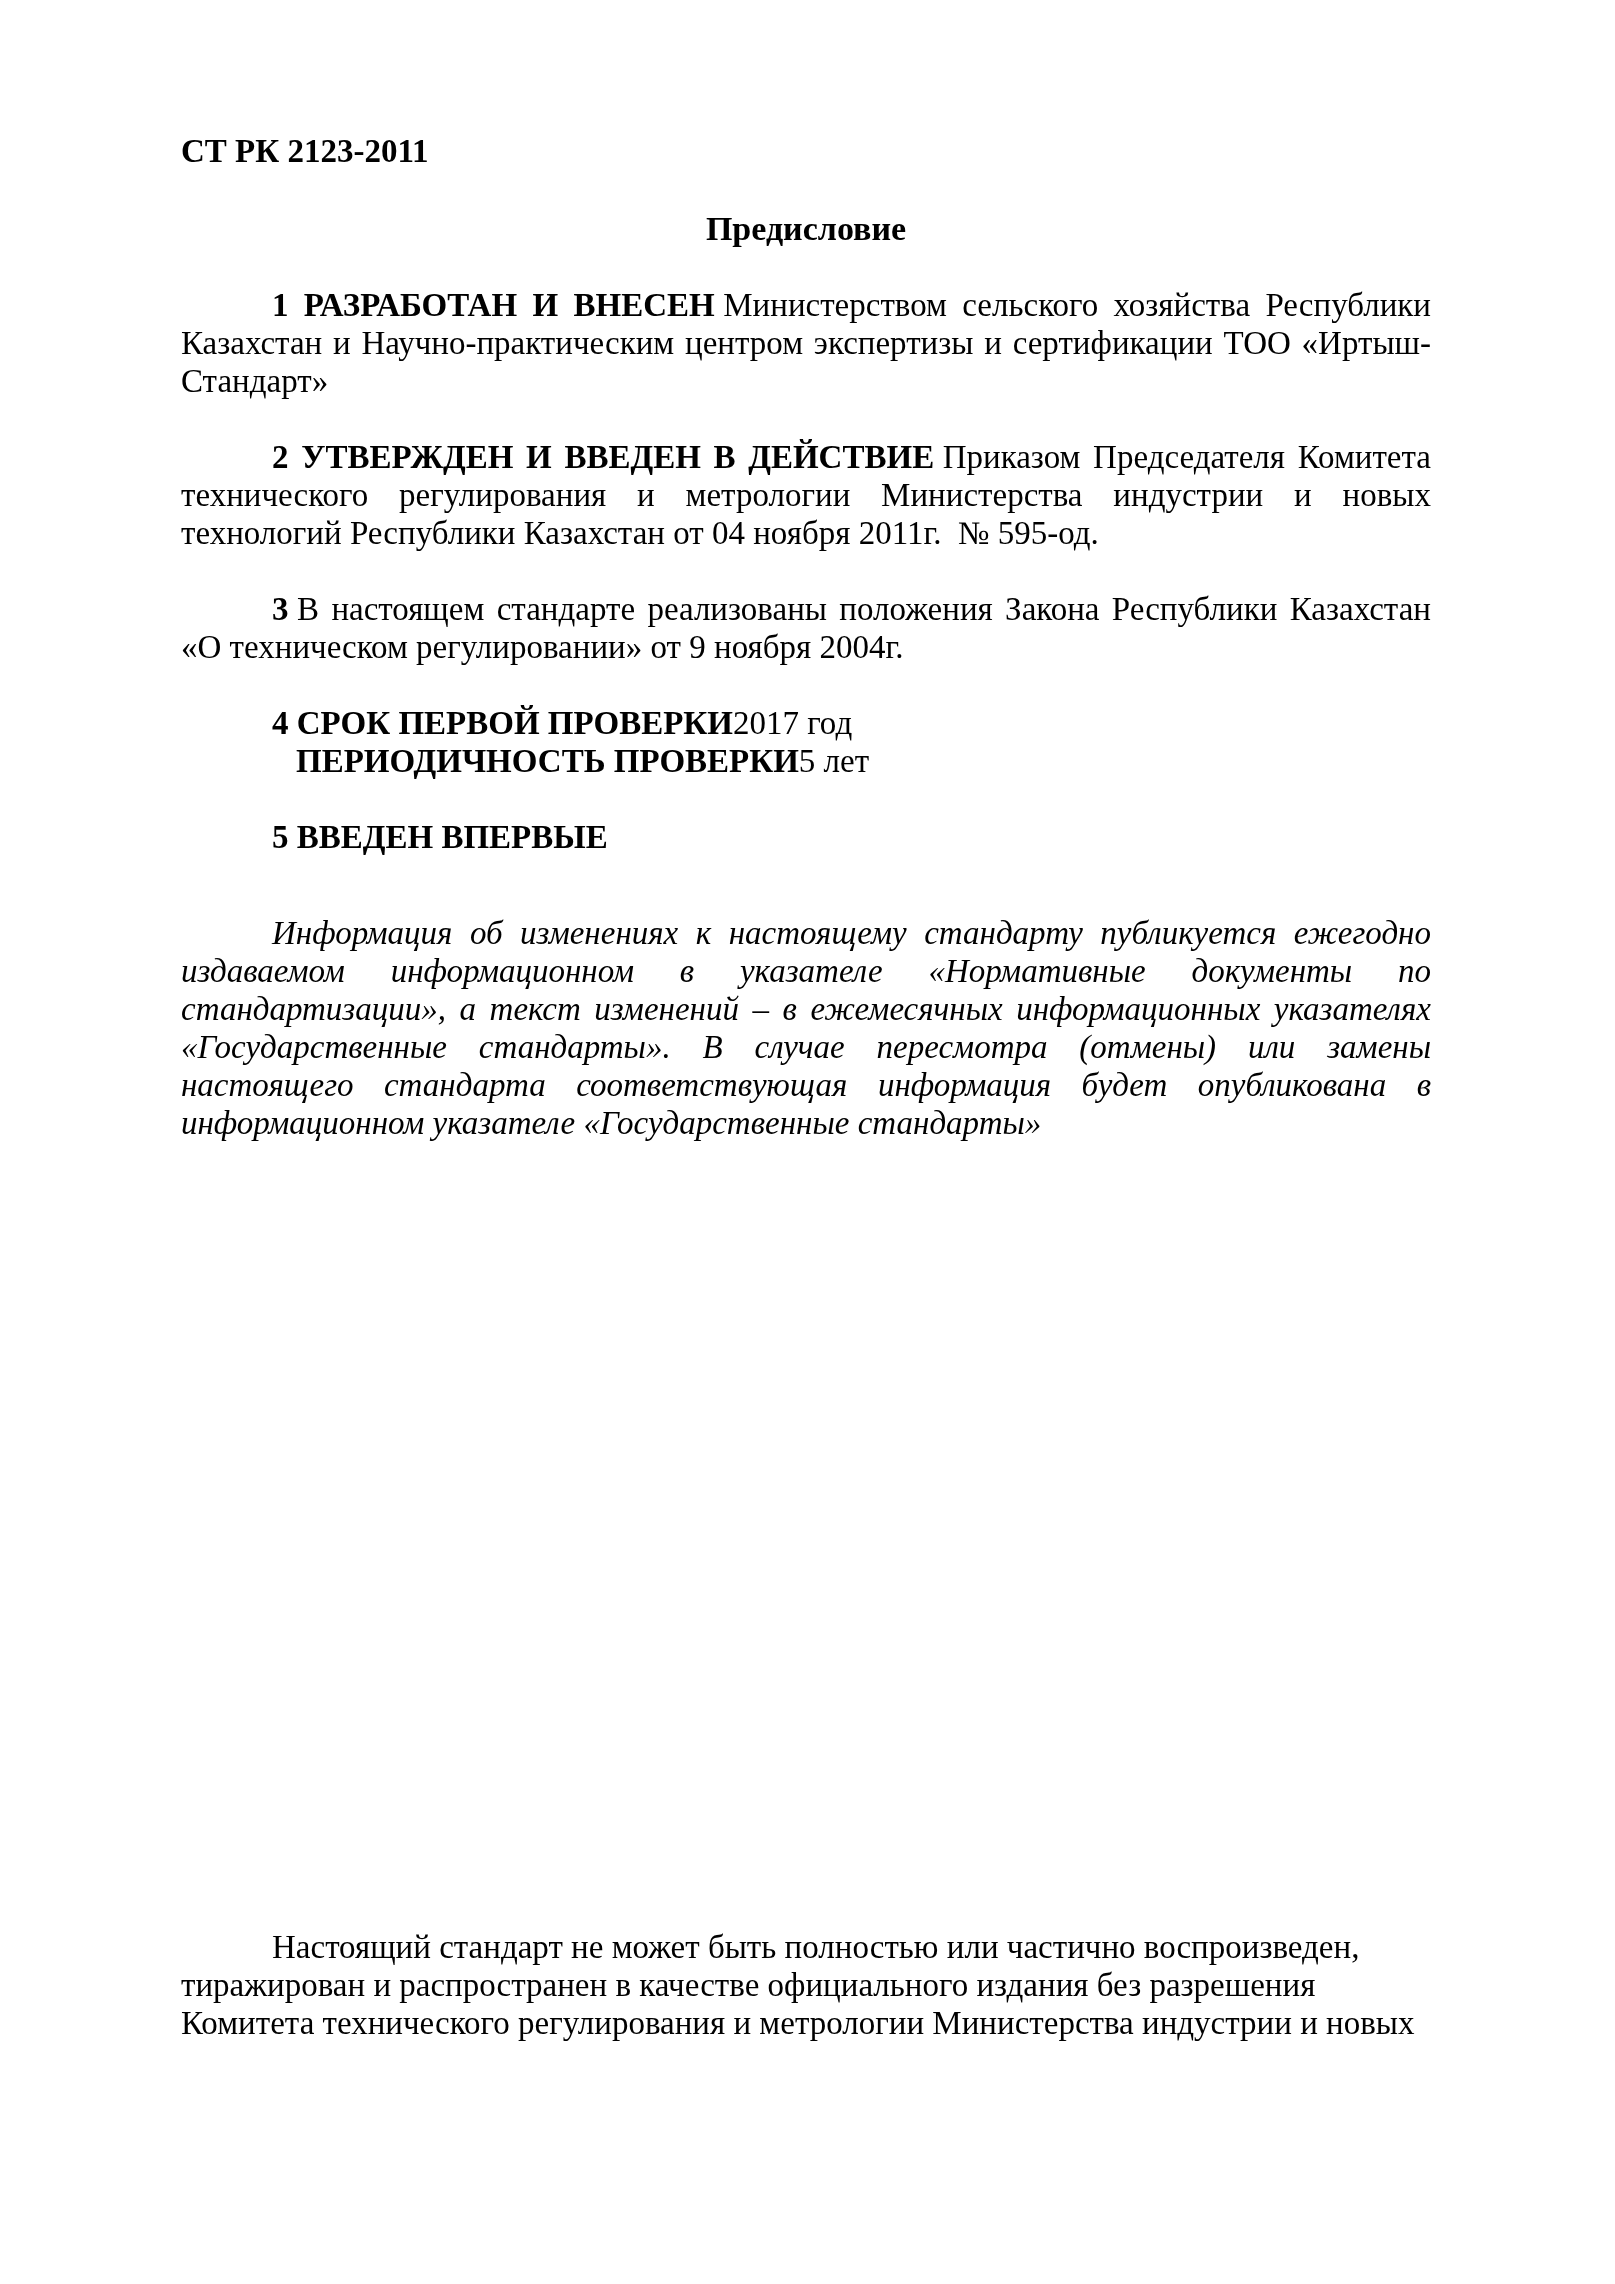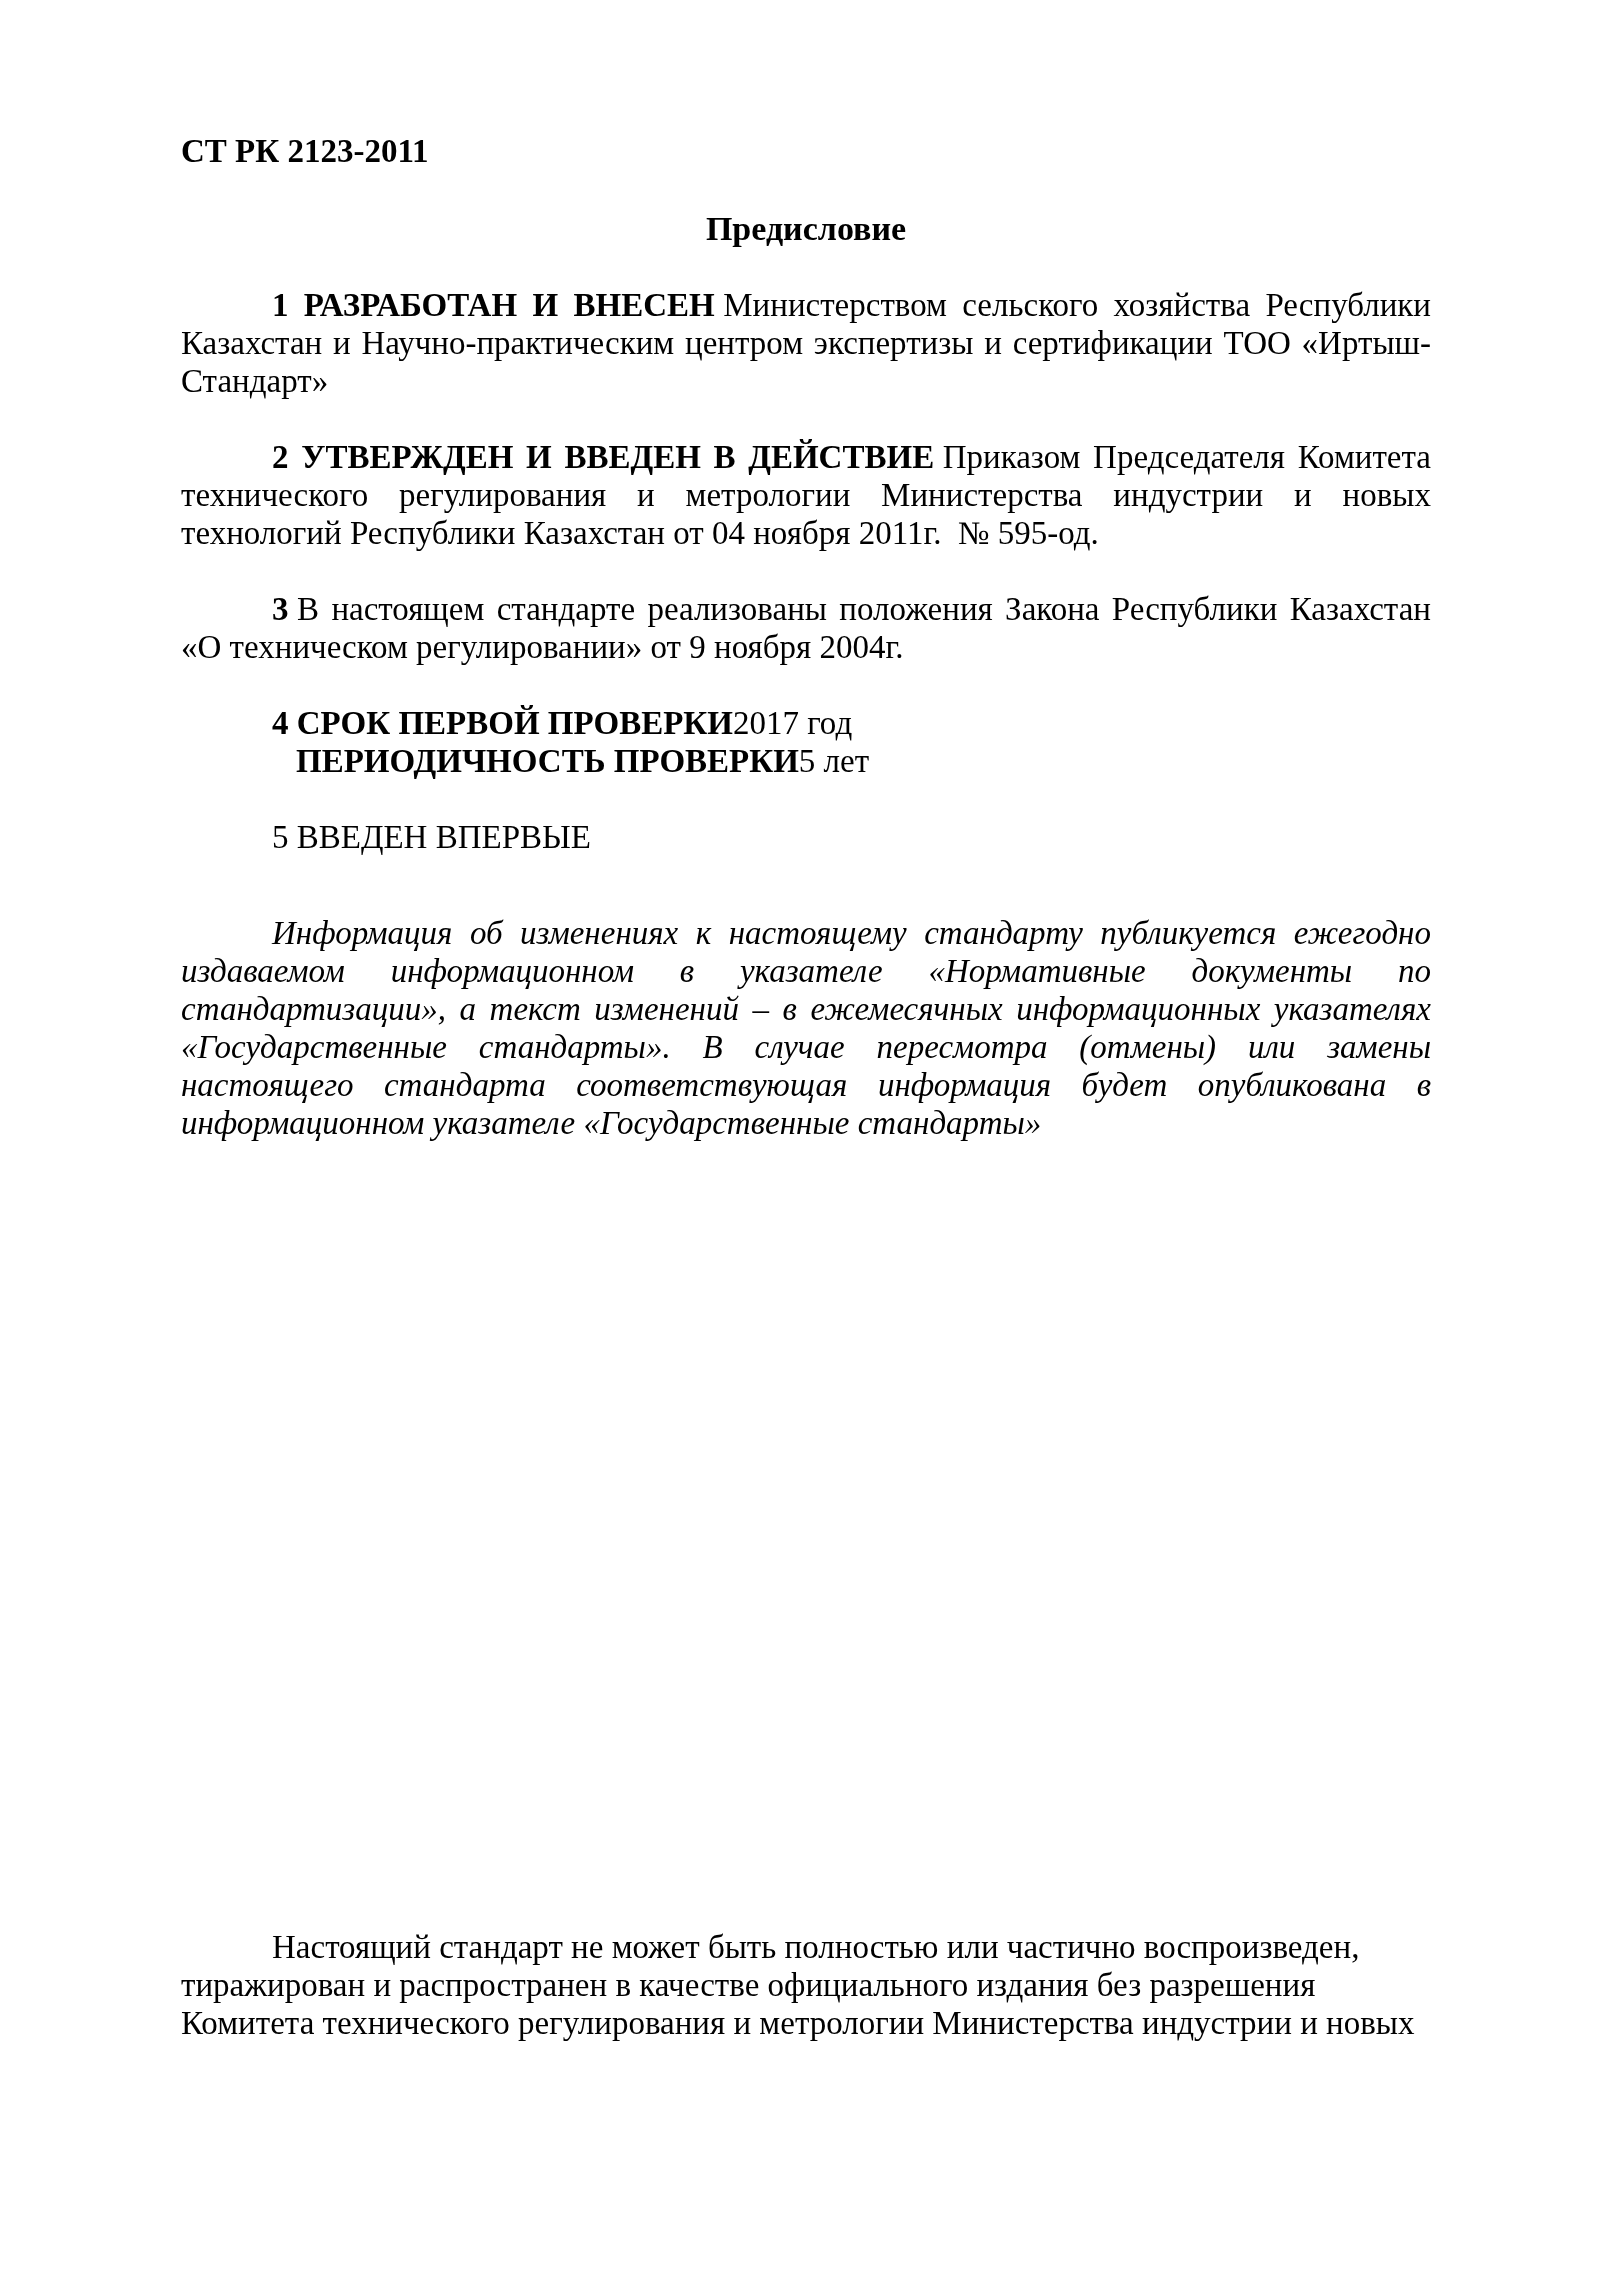--- a/index.html
+++ b/index.html
@@ -32,21 +32,21 @@
   .lead { font-weight: 700; margin-right: 8.5px; }
   .survey { margin-top: 38px; }
   .survey-row { display: flex; justify-content: flex-start; }
   .survey-label { font-weight: 700; }
   .survey-row.first .survey-label { padding-left: 91px; }
   .survey-row.second .survey-label { padding-left: 115px; }
   .survey-value { font-weight: 400; }
   .introduced {
     margin-top: 38px;
     padding-left: 91px;
-    font-weight: 400;
+    font-weight: 700;
   }
   .change-notice {
     margin-top: 58px;
     text-align: justify;
     text-indent: 91px;
     font-style: italic;
   }
   .copyright { margin-top: 786px; }
   .copyright-line { white-space: nowrap; }
   .copyright-line.first { padding-left: 91px; margin-top: 33px; }

